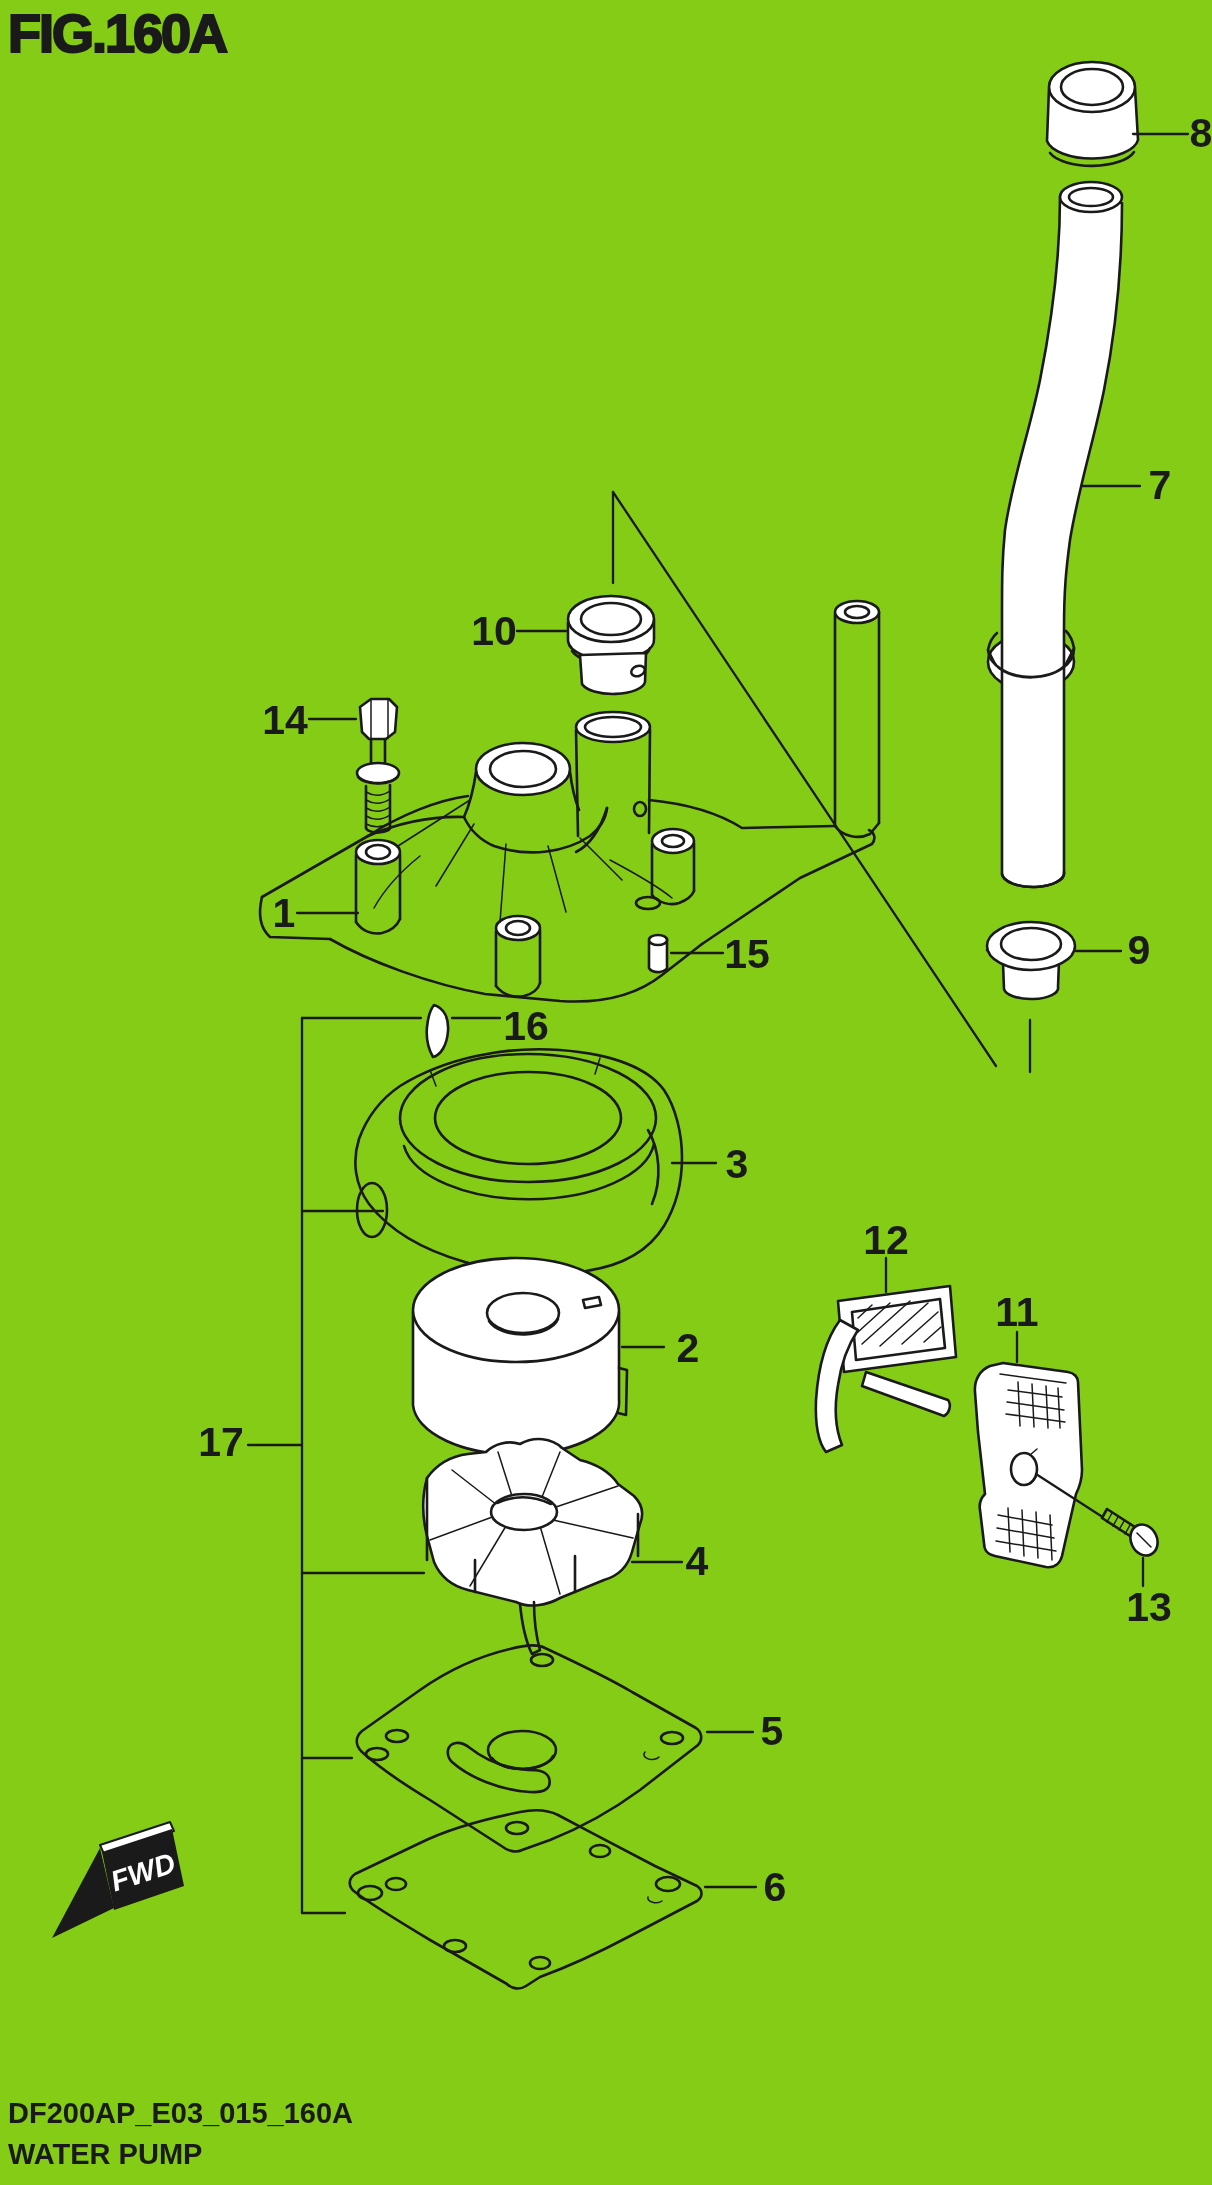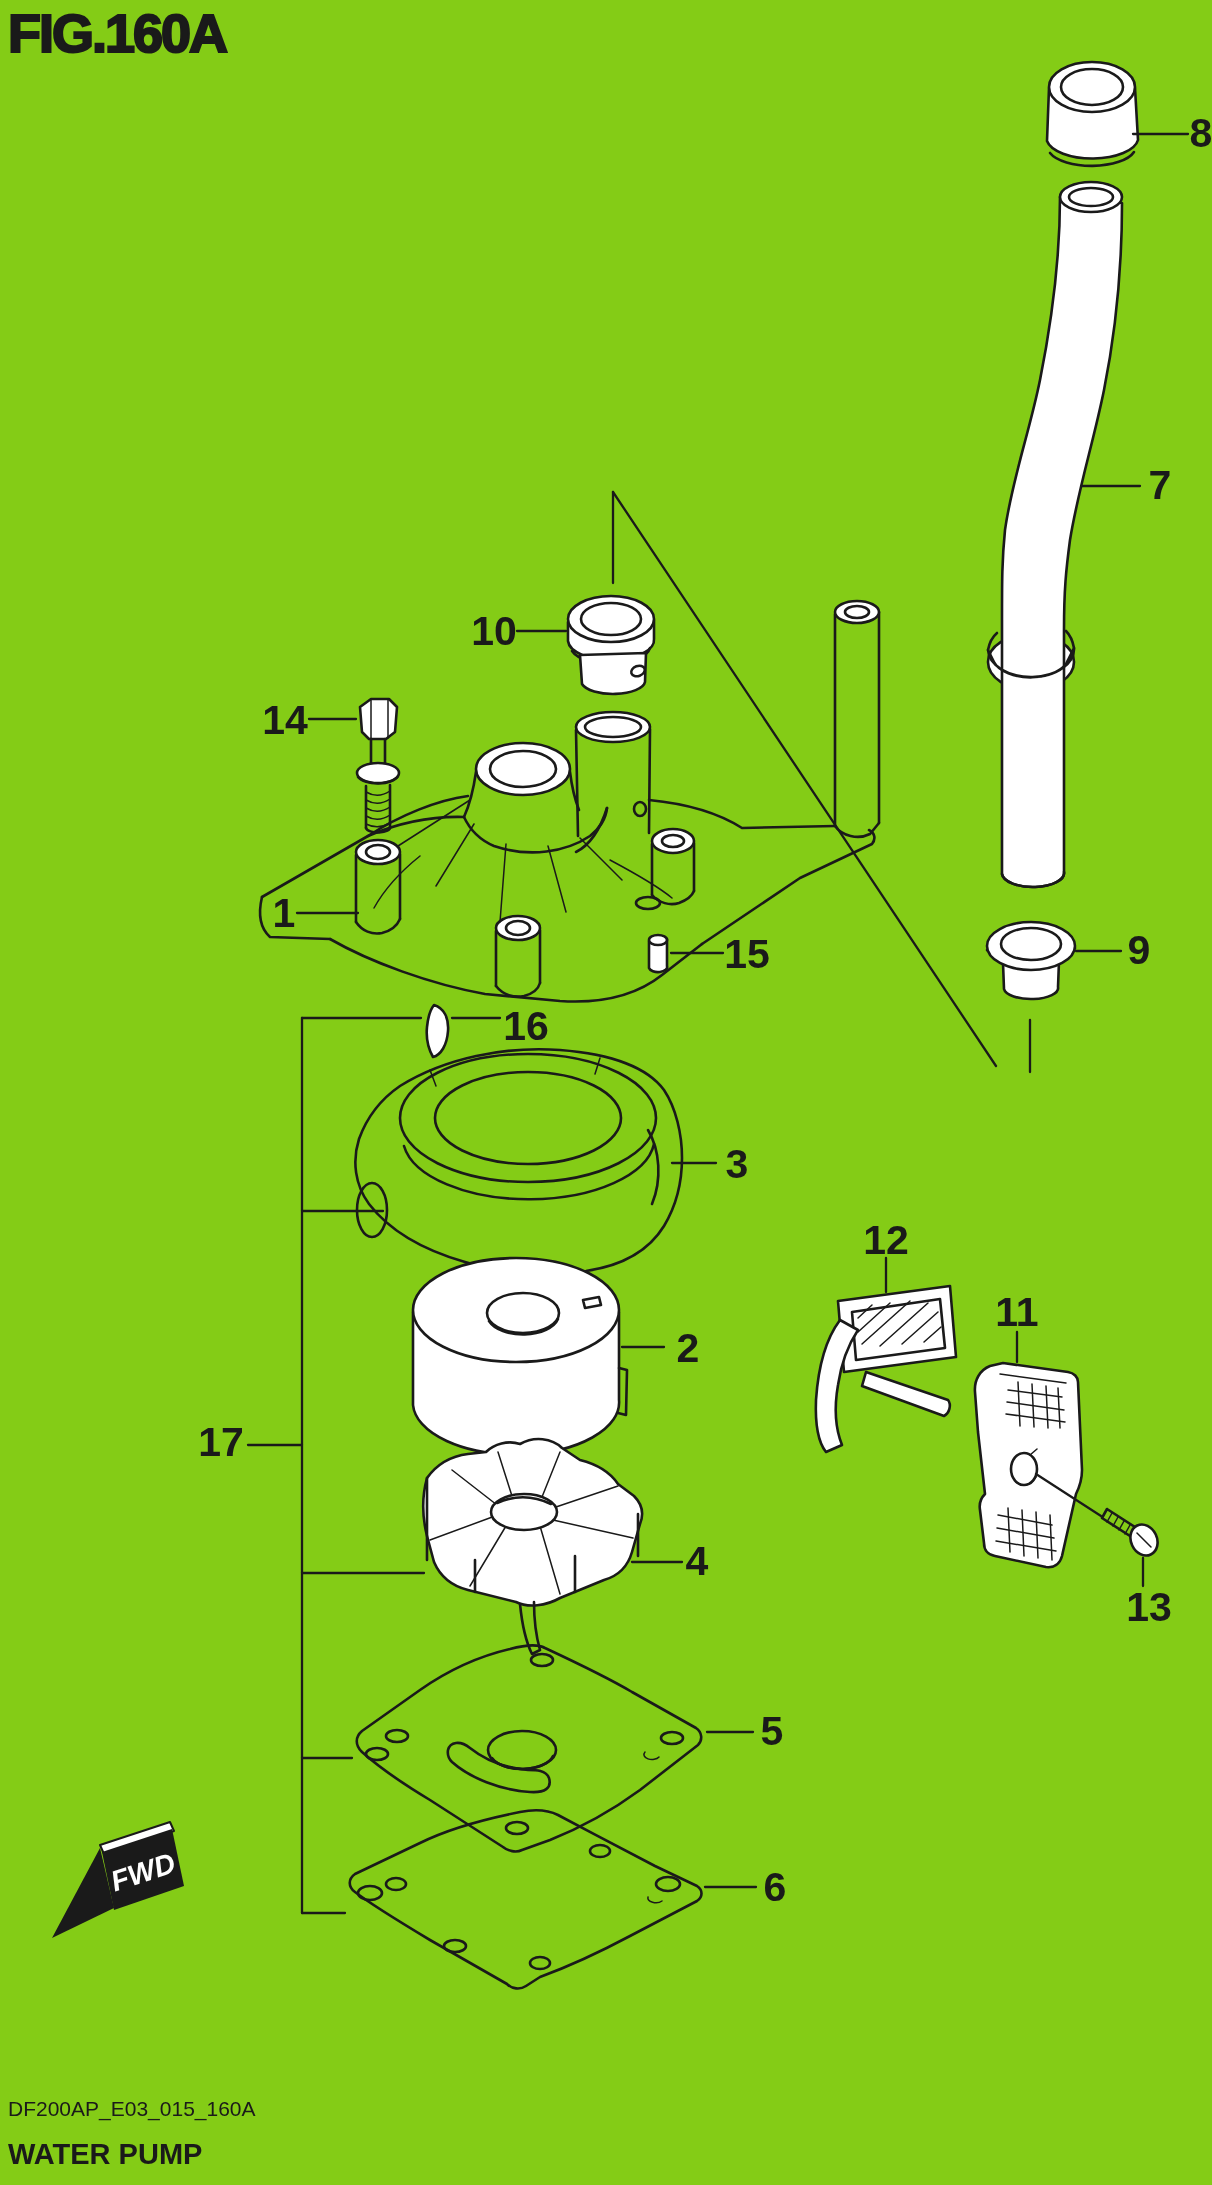--- a/index.html
+++ b/index.html
@@ -7,21 +7,21 @@
     position:relative; width:1212px; height:2185px; background:#84cc16;
     font-family:"Liberation Sans", sans-serif; overflow:hidden;
   }
   .fig-title {
     position:absolute; left:8px; top:2px;
     font-size:54px; font-weight:900; letter-spacing:-2px; color:#1a1a1a;
     -webkit-text-stroke:2.2px #1a1a1a;
   }
   .footer-code {
     position:absolute; left:8px; top:2097px;
-    font-size:21px; font-weight:400; color:#1a1a1a; letter-spacing:0px;
+    font-size:29px; font-weight:700; color:#1a1a1a; letter-spacing:0px;
   }
   .footer-name {
     position:absolute; left:8px; top:2138px;
     font-size:29px; font-weight:700; color:#1a1a1a;
   }
   svg.diagram { position:absolute; left:0; top:0; }
   .s  { fill:none; stroke:#1a1a1a; stroke-width:2.6; stroke-linecap:round; stroke-linejoin:round; }
   .sw { fill:#ffffff; stroke:#1a1a1a; stroke-width:2.6; stroke-linecap:round; stroke-linejoin:round; }
   .thin { fill:none; stroke:#1a1a1a; stroke-width:1.5; stroke-linecap:round; }
   .ld { fill:none; stroke:#1a1a1a; stroke-width:2.3; stroke-linecap:round; }

